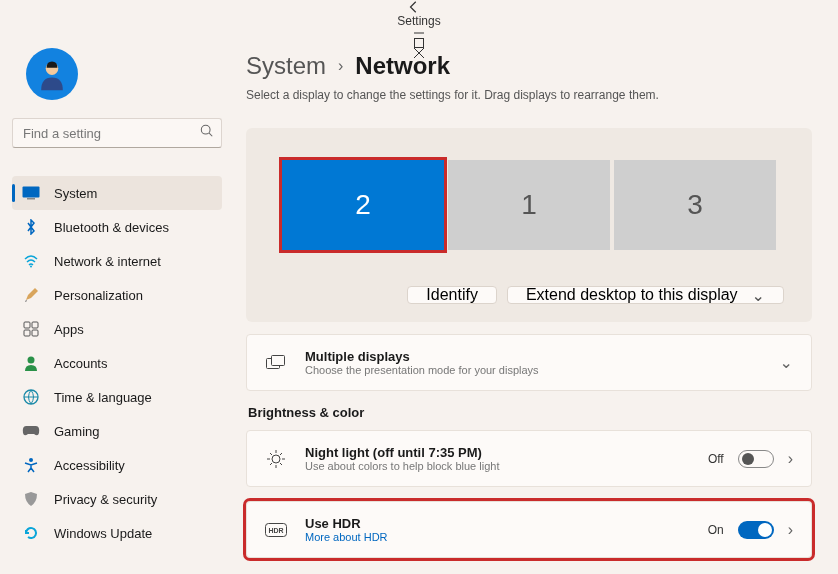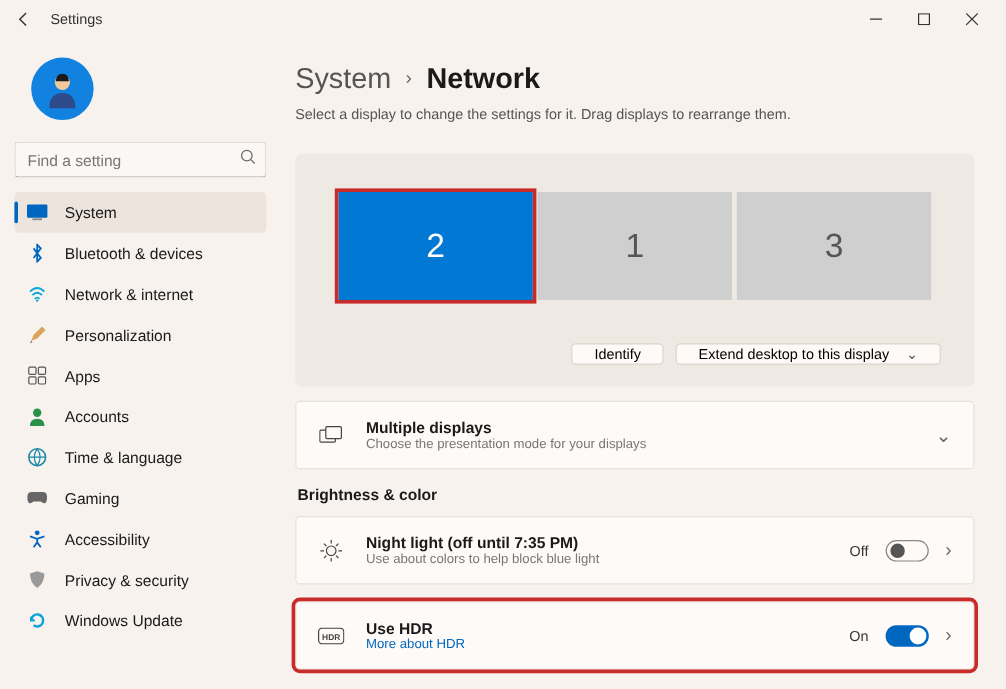--- a/index.html
+++ b/index.html
@@ -1,28 +1,28 @@
 <!DOCTYPE html>
 <html><head>
 <meta charset="utf-8">
 <style>
 * { margin: 0; padding: 0; box-sizing: border-box; font-family: "Segoe UI", -apple-system, sans-serif; }
 body { background: #f7f2ee; width: 838px; height: 574px; overflow: hidden; color: #1a1a1a; }
 
-.titlebar { display: flex; align-items: center; height: 32px; padding: 0 8px; }
+.titlebar { display: flex; align-items: center; height: 32px; padding: 0 8px; flex-direction: column; }
 .titlebar .back { width: 24px; height: 24px; display: flex; align-items: center; justify-content: center; margin-right: 10px; cursor: pointer; }
 .titlebar .title { font-size: 12px; color: #333; }
 .titlebar .spacer { flex: 1; }
 .winbtn { width: 40px; height: 28px; display: flex; align-items: center; justify-content: center; cursor: pointer; }
 
 .layout { display: flex; height: calc(100% - 32px); }
 .sidebar { width: 232px; padding: 8px 10px 8px 12px; }
 .avatar { width: 52px; height: 52px; border-radius: 50%; background: #1282e0; margin: 8px 0 18px 14px; display: flex; align-items: center; justify-content: center; }
 .avatar svg { width: 36px; height: 36px; }
-.searchbox { position: relative; margin-bottom: 12px; }
+.searchbox { position: relative; margin-bottom: 28px; }
 .searchbox input { width: 100%; height: 30px; background: #fbf7f4; border: 1px solid #ddd5cf; border-bottom: 1px solid #b0a89f; border-radius: 3px; padding: 0 30px 0 10px; font-size: 13px; color: #333; }
 .searchbox input::placeholder { color: #777; }
 .searchbox .sicon { position: absolute; right: 8px; top: 6px; color: #666; }
 .nav { list-style: none; }
 .nav li { display: flex; align-items: center; height: 34px; padding: 0 8px 0 10px; border-radius: 4px; font-size: 13px; cursor: pointer; position: relative; }
 .nav li.active { background: #ece4dd; }
 .nav li.active::before { content: ""; position: absolute; left: 0; top: 8px; bottom: 8px; width: 3px; background: #0067c0; border-radius: 2px; }
 .nav .nicon { width: 18px; height: 18px; margin-right: 14px; display: flex; align-items: center; justify-content: center; }
 
 .main { flex: 1; padding: 20px 26px 0 14px; overflow-y: auto; }
@@ -30,21 +30,21 @@
 .breadcrumb .parent { font-size: 24px; font-weight: 400; color: #555; }
 .breadcrumb .sep { font-size: 16px; color: #666; }
 .breadcrumb .current { font-size: 24px; font-weight: 700; }
 .subtext { font-size: 12px; color: #555; margin-bottom: 26px; }
 
 .display-canvas { background: #efe9e3; border-radius: 6px; padding: 32px 28px 18px 28px; margin-bottom: 12px; }
 .monitors { display: flex; gap: 4px; justify-content: center; margin-bottom: 36px; }
 .monitor { width: 162px; height: 90px; background: #cfcfcf; display: flex; align-items: center; justify-content: center; font-size: 28px; color: #555; cursor: pointer; }
 .monitor.selected { background: #0078d4; color: #fff; outline: 3px solid #c92b2b; }
 .display-actions { display: flex; gap: 10px; justify-content: flex-end; }
-.btn { background: #fdfaf8; border: 1px solid #dcd4cc; border-radius: 4px; height: 18px; padding: 4px 18px; font-size: 12px; cursor: pointer; display: flex; align-items: center; }
+.btn { background: #fdfaf8; border: 1px solid #dcd4cc; border-radius: 4px; height: 18px; padding: 4px 18px; font-size: 16px; cursor: pointer; display: flex; align-items: center; }
 .btn .chev { margin-left: 14px; color: #555; }
 
 .card { background: #fdfaf8; border: 1px solid #e8e1da; border-radius: 4px; padding: 14px 18px; margin-bottom: 14px; display: flex; align-items: center; cursor: pointer; }
 .card .cicon { width: 22px; margin-right: 18px; display: flex; align-items: center; justify-content: center; color: #444; }
 .card .ctitle { font-size: 13px; font-weight: 700; }
 .card .cdesc { font-size: 11px; color: #777; }
 .card .right { margin-left: auto; display: flex; align-items: center; gap: 14px; }
 .card .chev { color: #666; }
 
 .section-label { font-size: 13px; font-weight: 600; margin: 4px 0 10px 2px; }

